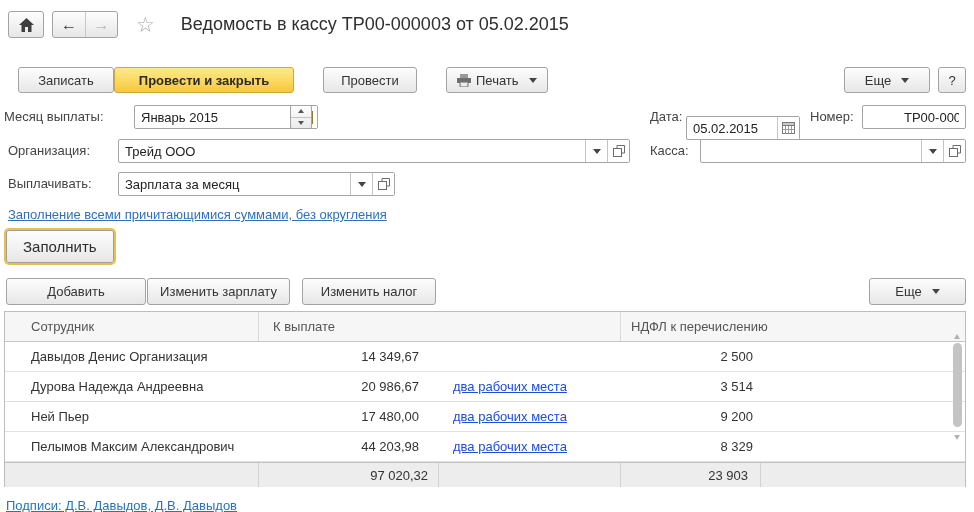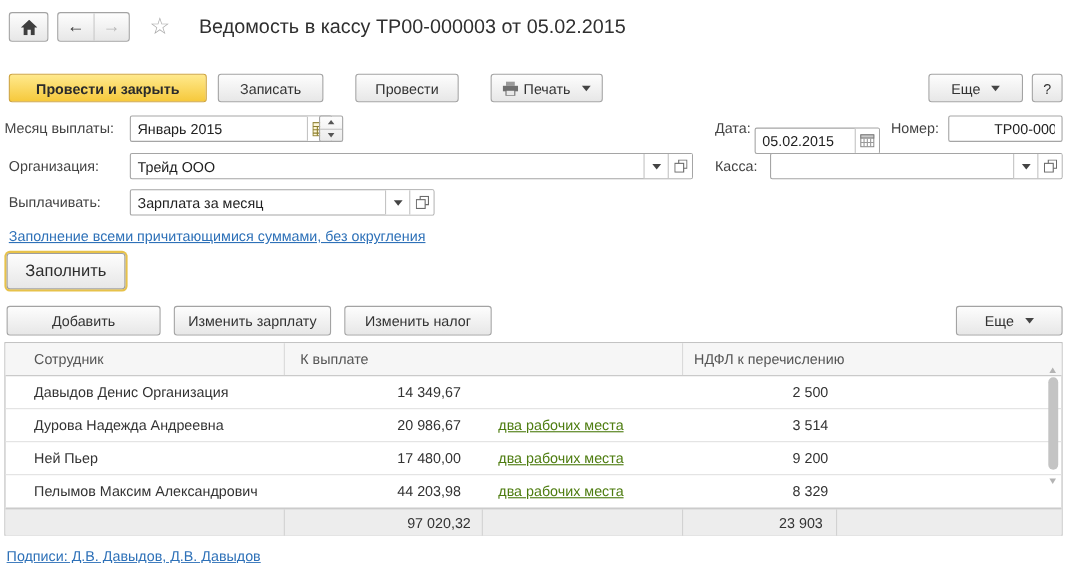--- a/index.html
+++ b/index.html
@@ -56,21 +56,21 @@
   .grid { position:absolute; top:311px; left:4px; width:962px; height:176px; border:1px solid #bdbdbd; background:#fff; }
   .g-head { display:flex; height:30px; background:#f6f6f6; border-bottom:1px solid #c6c6c6; color:#555; }
   .g-head > div { display:flex; align-items:center; border-right:1px solid #dadada; }
   .gc-name { width:254px; padding-left:26px; }
   .gc-pay  { width:362px; padding-left:14px; }
   .gc-tax  { flex:1; padding-left:10px; border-right:0 !important; }
   .g-row { display:flex; height:30px; align-items:center; border-bottom:1px solid #e2e2e2; }
   .r-name { width:254px; padding-left:26px; overflow:hidden; white-space:nowrap; }
   .r-pay { width:362px; display:flex; align-items:center; }
   .r-amt { width:160px; text-align:right; }
-  .r-wlink { margin-left:34px; color:#4d7c0f; text-decoration:underline; cursor:pointer; }
+  .r-wlink { margin-left:34px; color:#1d4ed8; text-decoration:underline; cursor:pointer; }
   .r-tax { width:132px; text-align:right; }
   .g-total { display:flex; height:25px; align-items:flex-start; background:#ededed; border-top:1px solid #c2c2c2; }
   .g-total > div { height:100%; display:flex; align-items:center; border-right:1px solid #d2d2d2; }
   .t-name { width:254px; }
   .t-amt { width:180px; justify-content:flex-end; padding-right:10px; }
   .t-gap { width:182px; }
   .t-tax { width:140px; justify-content:flex-end; padding-right:12px; }
   .t-rest { flex:1; border-right:0 !important; }
 
   
@@ -97,25 +97,25 @@
     </div>
     <div class="seg">
       <div class="back">←</div>
       <div class="fwd">→</div>
     </div>
     <div class="star">☆</div>
     <div class="page-title">Ведомость в кассу ТР00-000003 от 05.02.2015</div>
   </div>
 
   <div class="toolbar">
+    <div class="btn" style="margin-left:10px;width:96px;">
+      <span>Записать</span>
+    </div>
     <div class="btn btn-yellow" style="width:180px;">
       <span>Провести и закрыть</span>
-    </div>
-    <div class="btn" style="margin-left:10px;width:96px;">
-      <span>Записать</span>
     </div>
     <div class="btn" style="margin-left:29px;width:94px;">
       <span>Провести</span>
     </div>
     <div class="btn" style="margin-left:29px;padding:0 10px;">
       <svg class="icon-svg" width="14" height="13" viewBox="0 0 14 13" style="margin-right:5px;">
         <rect x="3" y="0" width="8" height="4" fill="#9a9a9a"></rect>
         <rect x="0" y="4" width="14" height="5" fill="#6f6f6f"></rect>
         <rect x="3" y="8" width="8" height="5" fill="#e9e9e9" stroke="#6f6f6f"></rect>
       </svg>
@@ -126,21 +126,21 @@
     <div class="btn" style="width:86px;">
       <span>Еще</span>
       <span class="tri-down"></span>
     </div>
     <div class="btn" style="margin-left:8px;width:28px;padding:0;">
       <span>?</span>
     </div>
   </div>
 
   <div class="frm-label" style="top:105px;left:4px;">Месяц выплаты:</div>
-  <div class="field" style="top:105px;left:118px;width:184px;">
+  <div class="field" style="top:105px;left:134px;width:184px;">
     <input value="Январь 2015" style="">
     <div class="fbtn">
       <svg class="icon-svg" width="13" height="13" viewBox="0 0 13 13">
         <rect x="0.5" y="0.5" width="12" height="12" fill="#fdf6d8" stroke="#8d7f2f"></rect>
         <line x1="0.5" y1="4" x2="12.5" y2="4" stroke="#8d7f2f"></line>
         <line x1="0.5" y1="7" x2="12.5" y2="7" stroke="#8d7f2f"></line>
         <line x1="0.5" y1="10" x2="12.5" y2="10" stroke="#8d7f2f"></line>
         <line x1="4.5" y1="4" x2="4.5" y2="12.5" stroke="#8d7f2f"></line>
         <line x1="8.5" y1="4" x2="8.5" y2="12.5" stroke="#8d7f2f"></line>
       </svg>
@@ -220,21 +220,21 @@
   <div class="link" style="position:absolute;top:207px;left:8px;">Заполнение всеми причитающимися суммами, без округления</div>
 
   <div class="fill-btn">
     <span>Заполнить</span>
   </div>
 
   <div class="tbl-toolbar">
     <div class="btn" style="width:140px;height:27px;">
       <span>Добавить</span>
     </div>
-    <div class="btn" style="margin-left:12px;width:143px;height:27px;">
+    <div class="btn" style="margin-left:1px;width:143px;height:27px;">
       <span>Изменить зарплату</span>
     </div>
     <div class="btn" style="margin-left:12px;width:134px;height:27px;">
       <span>Изменить налог</span>
     </div>
     <div class="spacer"></div>
     <div class="btn" style="width:97px;height:27px;">
       <span>Еще</span>
       <span class="tri-down"></span>
     </div>

